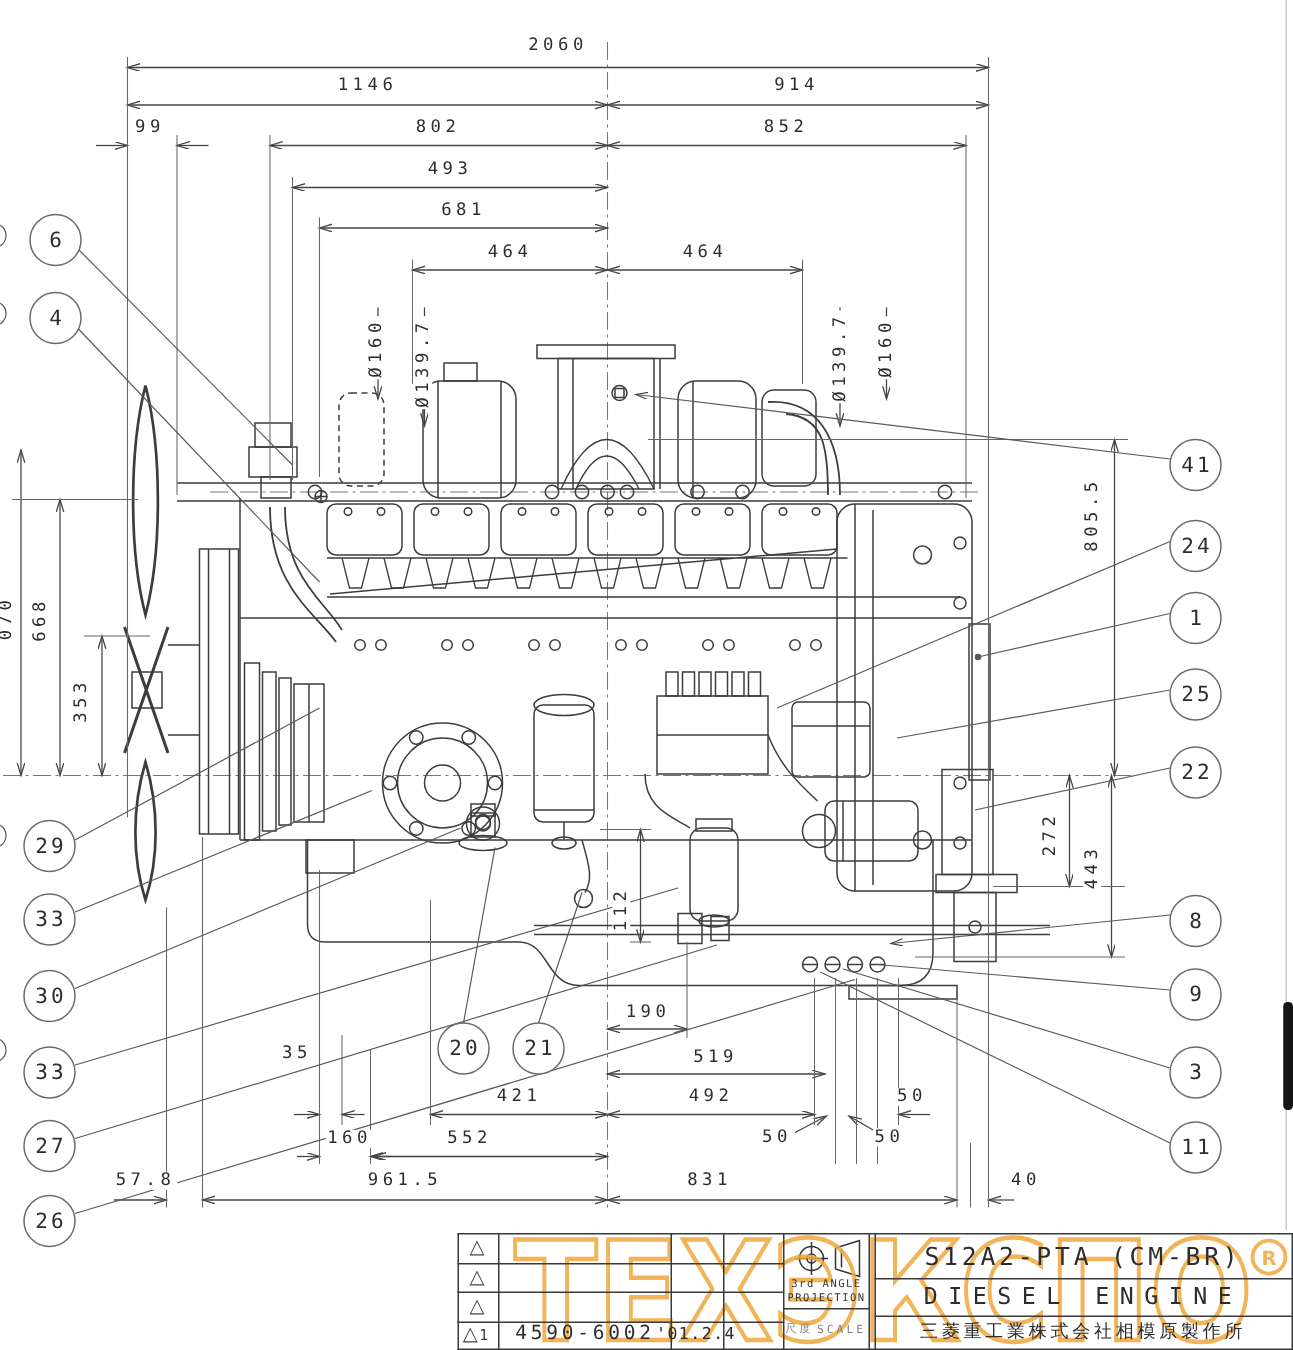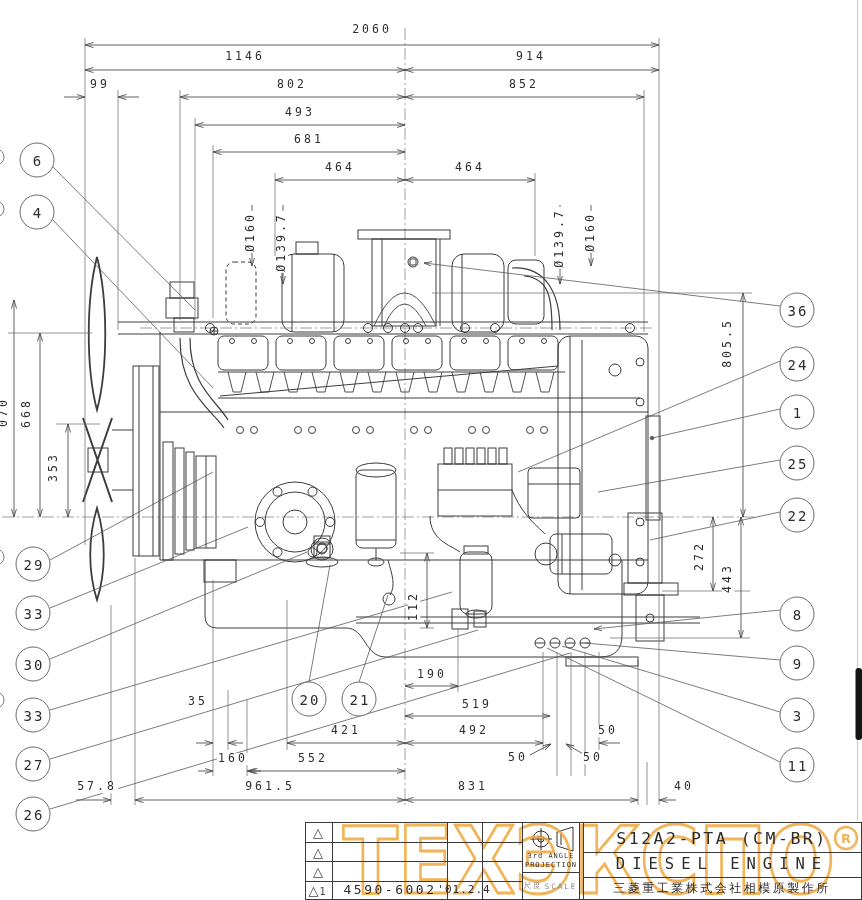--- a/index.html
+++ b/index.html
@@ -386,21 +386,21 @@
   <div class="bl" style="left:37px;top:160px">6</div>
   <div class="bl" style="left:37px;top:212px">4</div>
   <div class="bl" style="left:33px;top:564px">29</div>
   <div class="bl" style="left:33px;top:613px">33</div>
   <div class="bl" style="left:33px;top:664px">30</div>
   <div class="bl" style="left:33px;top:715px">33</div>
   <div class="bl" style="left:33px;top:764px">27</div>
   <div class="bl" style="left:33px;top:814px">26</div>
   <div class="bl" style="left:309px;top:699px">20</div>
   <div class="bl" style="left:359px;top:699px">21</div>
-  <div class="bl" style="left:797px;top:310px">36</div>
+  <div class="bl" style="left:797px;top:310px">41</div>
   <div class="bl" style="left:797px;top:364px">24</div>
   <div class="bl" style="left:797px;top:412px">1</div>
   <div class="bl" style="left:797px;top:463px">25</div>
   <div class="bl" style="left:797px;top:515px">22</div>
   <div class="bl" style="left:797px;top:614px">8</div>
   <div class="bl" style="left:797px;top:663px">9</div>
   <div class="bl" style="left:797px;top:715px">3</div>
   <div class="bl" style="left:797px;top:765px">11</div>
 
   <div>

